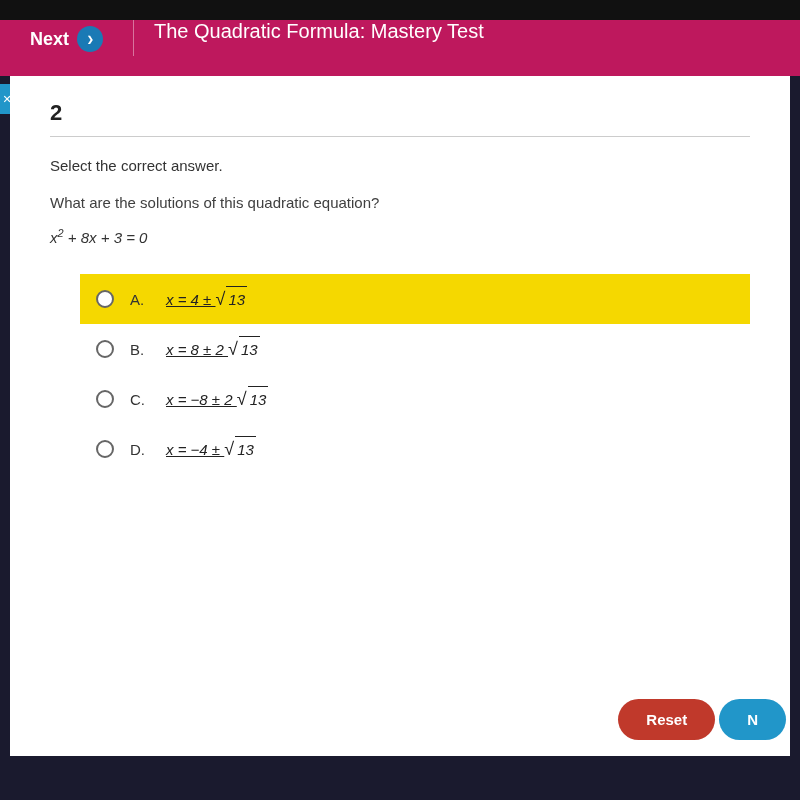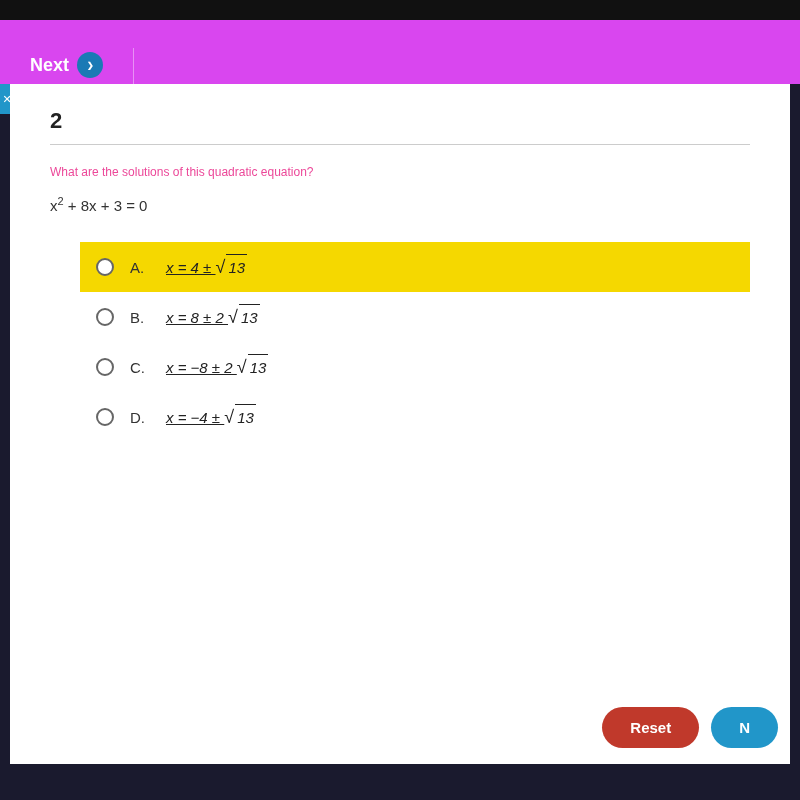--- a/index.html
+++ b/index.html
@@ -16,24 +16,24 @@
     
     .top-bar {
       width: 100%;
       height: 20px;
       background: #111;
     }
 
     
     .header {
       width: 100%;
-      height: 64px;
-      background: #d946ef;
-      display: flex;
-      align-items: flex-end;
+      height: 56px;
+      background: #be185d;
+      display: flex;
+      align-items: flex-start;
       padding: 0 20px;
       gap: 16px;
     }
 
     .next-btn {
       display: flex;
       align-items: center;
       gap: 8px;
       background: none;
       border: none;
@@ -88,29 +88,30 @@
       padding-bottom: 10px;
     }
 
     .instructions {
       font-size: 15px;
       color: #333;
       margin-bottom: 20px;
     }
 
     .question-text {
-      font-size: 12px;
-      color: #ec4899;
+      font-size: 15px;
+      color: #404040;
       margin-bottom: 16px;
     }
 
     .equation {
       font-size: 15px;
       color: #333;
       margin-bottom: 28px;
+      font-style: italic;
     }
 
     sup {
       font-size: 11px;
       vertical-align: super;
     }
 
     
     .choices {
       display: flex;
@@ -178,23 +179,23 @@
       border-top: 1.5px solid #222;
       padding: 4px 2px;
       display: inline-block;
       font-style: italic;
     }
 
     
     .bottom-bar {
       position: absolute;
       bottom: 16px;
-      right: 12px;
-      display: flex;
-      gap: 12px;
+      right: 4px;
+      display: flex;
+      gap: 4px;
       align-items: flex-end;
     }
 
     .reset-btn {
       background: #c0392b;
       color: white;
       border: none;
       border-radius: 24px;
       padding: 12px 28px;
       font-size: 15px;
@@ -236,27 +237,29 @@
   <button class="next-btn">
     <span>Next</span>
     <span class="next-icon">
       <svg width="12" height="12" viewBox="0 0 12 12" fill="white">
         <circle cx="6" cy="6" r="6" fill="#1a7ab5"></circle>
         <text x="3" y="9" font-size="8" fill="white">❯</text>
       </svg>
     </span>
   </button>
   <div class="header-divider"></div>
+  <span class="header-title">The Quadratic Formula: Mastery Test</span>
 </div>
 
 <div class="left-x">✕</div>
 
 <div class="content-area">
   <div class="question-number">2</div>
 
+  <div class="instructions">Select the correct answer.</div>
 
   <div class="question-text">What are the solutions of this quadratic equation?</div>
 
   <div class="equation">
     <span>x<sup>2</sup> + 8x + 3 = 0</span>
   </div>
 
   <div class="choices">
 
     <div class="choice selected">

